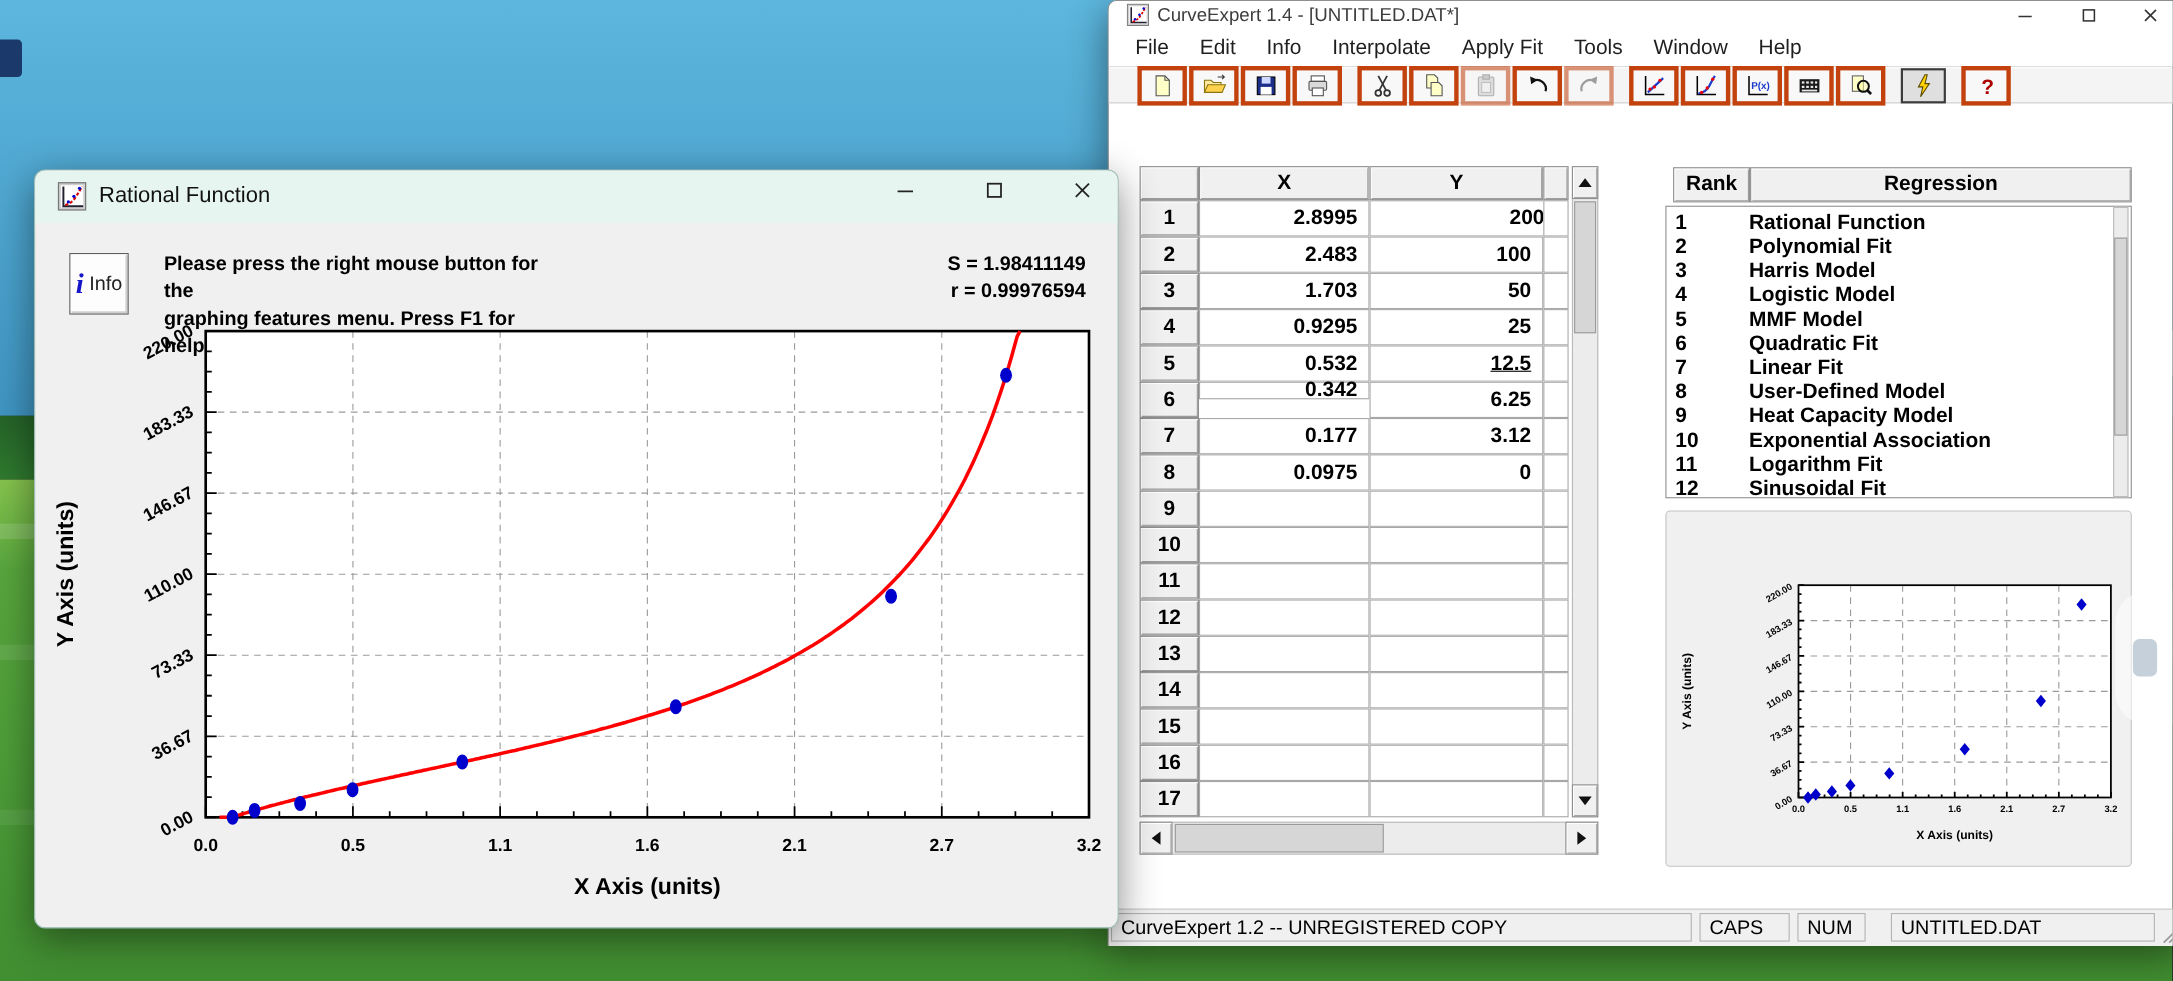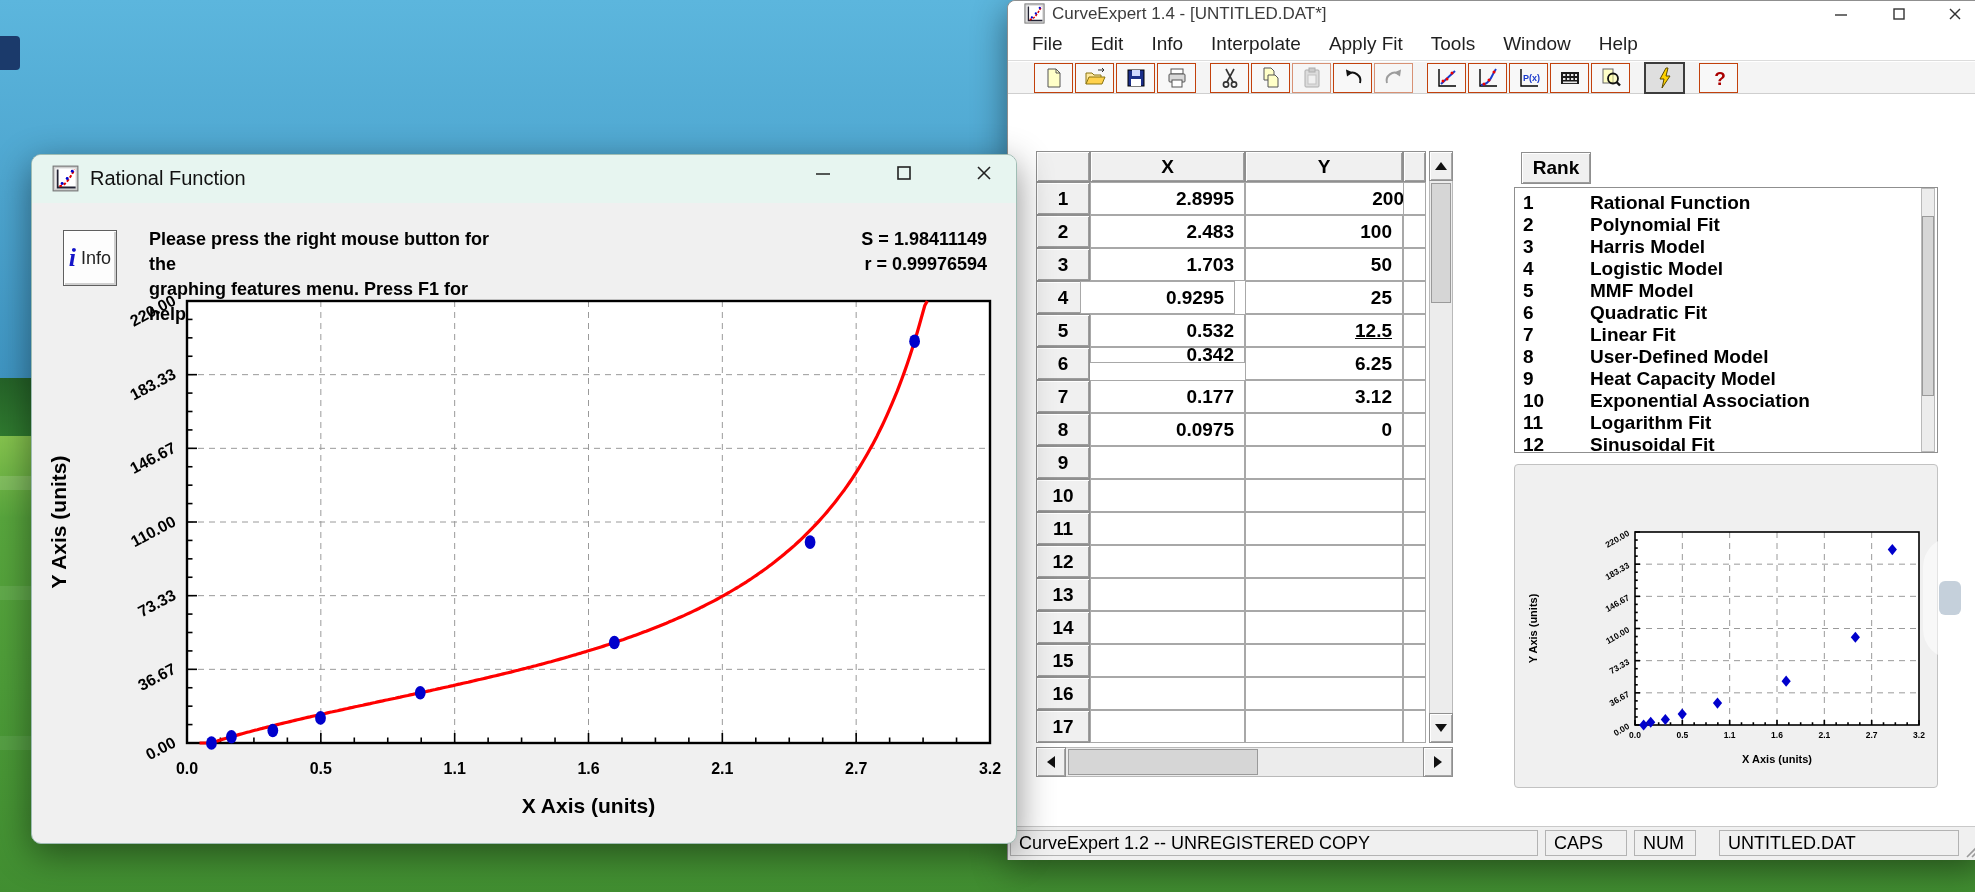--- a/index.html
+++ b/index.html
@@ -40,21 +40,21 @@
       border-radius:8px 0 0 0;}
   .main-title{position:absolute;left:44px;top:3px;font-size:17px;color:#3c3c3c;white-space:nowrap;}
   .main-win-icon{position:absolute;left:16px;top:2px;width:21px;height:21px;}
   .cap-btn{position:absolute;top:0;width:44px;height:26px;text-align:center;}
   .cap-btn svg{margin-top:6px;}
   .menubar{position:absolute;left:0;top:26px;width:100%;height:34px;background:#fff;
       border-bottom:1px solid #dcdcdc;display:flex;align-items:center;padding-left:10px;box-sizing:border-box;}
   .menu-item{font-size:19px;color:#1f1f1f;padding:2px 14px;cursor:default;}
   .toolbar{position:absolute;left:0;top:61px;width:100%;height:32px;background:#f4f4f4;
       border-bottom:1px solid #cfcfcf;display:flex;align-items:center;padding-left:26px;box-sizing:border-box;}
-  .tb-btn{width:37px;height:28px;background:#f8f8f8;border:1px solid #c2410c;margin-right:2px;
+  .tb-btn{width:37px;height:28px;background:#f8f8f8;border:4px solid #c2410c;margin-right:2px;
       display:flex;align-items:center;justify-content:center;}
   .tb-btn.disabled{opacity:.55;}
   .tb-btn.pressed{background:#dfdfdf;border:2px solid #3c3c3c;}
   .tb-gap{width:12px;}
 
   
   .sheet{position:absolute;}
   .hdr-cell,.rowhdr-cell{background:#f0f0f0;border:1px solid #8f8f8f;
       box-shadow:inset 1px 1px 0 #fff, inset -1px -1px 0 #9d9d9d;
       font-weight:bold;font-size:19px;display:flex;align-items:center;justify-content:center;box-sizing:border-box;}
@@ -296,21 +296,21 @@
         <div class="data-cell" style="position: absolute; left: 367px; top: 31px; width: 23px; height: 33px;"></div>
         <div class="rowhdr-cell" style="position: absolute; left: 0px; top: 64px; width: 54px; height: 33px;">2</div>
         <div class="data-cell" style="position: absolute; left: 54px; top: 64px; width: 155px; height: 33px;">2.483</div>
         <div class="data-cell" style="position: absolute; left: 209px; top: 64px; width: 158px; height: 33px;">100</div>
         <div class="data-cell" style="position: absolute; left: 367px; top: 64px; width: 23px; height: 33px;"></div>
         <div class="rowhdr-cell" style="position: absolute; left: 0px; top: 97px; width: 54px; height: 33px;">3</div>
         <div class="data-cell" style="position: absolute; left: 54px; top: 97px; width: 155px; height: 33px;">1.703</div>
         <div class="data-cell" style="position: absolute; left: 209px; top: 97px; width: 158px; height: 33px;">50</div>
         <div class="data-cell" style="position: absolute; left: 367px; top: 97px; width: 23px; height: 33px;"></div>
         <div class="rowhdr-cell" style="position: absolute; left: 0px; top: 130px; width: 54px; height: 33px;">4</div>
-        <div class="data-cell" style="position: absolute; left: 44px; top: 130px; width: 155px; height: 33px;">0.9295</div>
+        <div class="data-cell" style="position: absolute; left: 54px; top: 130px; width: 155px; height: 33px;">0.9295</div>
         <div class="data-cell" style="position: absolute; left: 209px; top: 130px; width: 158px; height: 33px;">25</div>
         <div class="data-cell" style="position: absolute; left: 367px; top: 130px; width: 23px; height: 33px;"></div>
         <div class="rowhdr-cell" style="position: absolute; left: 0px; top: 163px; width: 54px; height: 33px;">5</div>
         <div class="data-cell" style="position: absolute; left: 54px; top: 163px; width: 155px; height: 33px;">0.532</div>
         <div class="data-cell" style="position: absolute; left: 209px; top: 163px; width: 158px; height: 33px; text-decoration: underline;">12.5</div>
         <div class="data-cell" style="position: absolute; left: 367px; top: 163px; width: 23px; height: 33px;"></div>
         <div class="rowhdr-cell" style="position: absolute; left: 0px; top: 196px; width: 54px; height: 33px;">6</div>
         <div class="data-cell" style="position: absolute; left: 54px; top: 196px; width: 155px; height: 16px;">0.342</div>
         <div class="data-cell" style="position: absolute; left: 209px; top: 196px; width: 158px; height: 33px;">6.25</div>
         <div class="data-cell" style="position: absolute; left: 367px; top: 196px; width: 23px; height: 33px;"></div>
@@ -372,20 +372,21 @@
     <div class="scroll-track" style="left:28px;top:746px;width:417px;height:30px"></div>
     <div class="scroll-btn raised" style="left:28px;top:746px;width:30px;height:30px">
         <span class="tri tri-left"></span>
       </div>
     <div class="scroll-thumb" style="left:60px;top:748px;width:190px;height:26px"></div>
     <div class="scroll-btn raised" style="left:415px;top:746px;width:30px;height:30px">
         <span class="tri tri-right"></span>
       </div>
 
     <div class="rank-hdr hdr-cell" style="left:513px;top:151px;width:70px;height:32px">Rank</div>
+    <div class="rank-hdr hdr-cell" style="left:583px;top:151px;width:347px;height:32px">Regression</div>
     <div class="reg-list" style="left:506px;top:186px;width:424px;height:266px" id="reglist">
         <div class="reg-row" style="margin-top: 4px;">
           <span class="reg-rank">1</span>
           <span>Rational Function</span>
         </div>
         <div class="reg-row" style="margin-top: 0px;">
           <span class="reg-rank">2</span>
           <span>Polynomial Fit</span>
         </div>
         <div class="reg-row" style="margin-top: 0px;">

